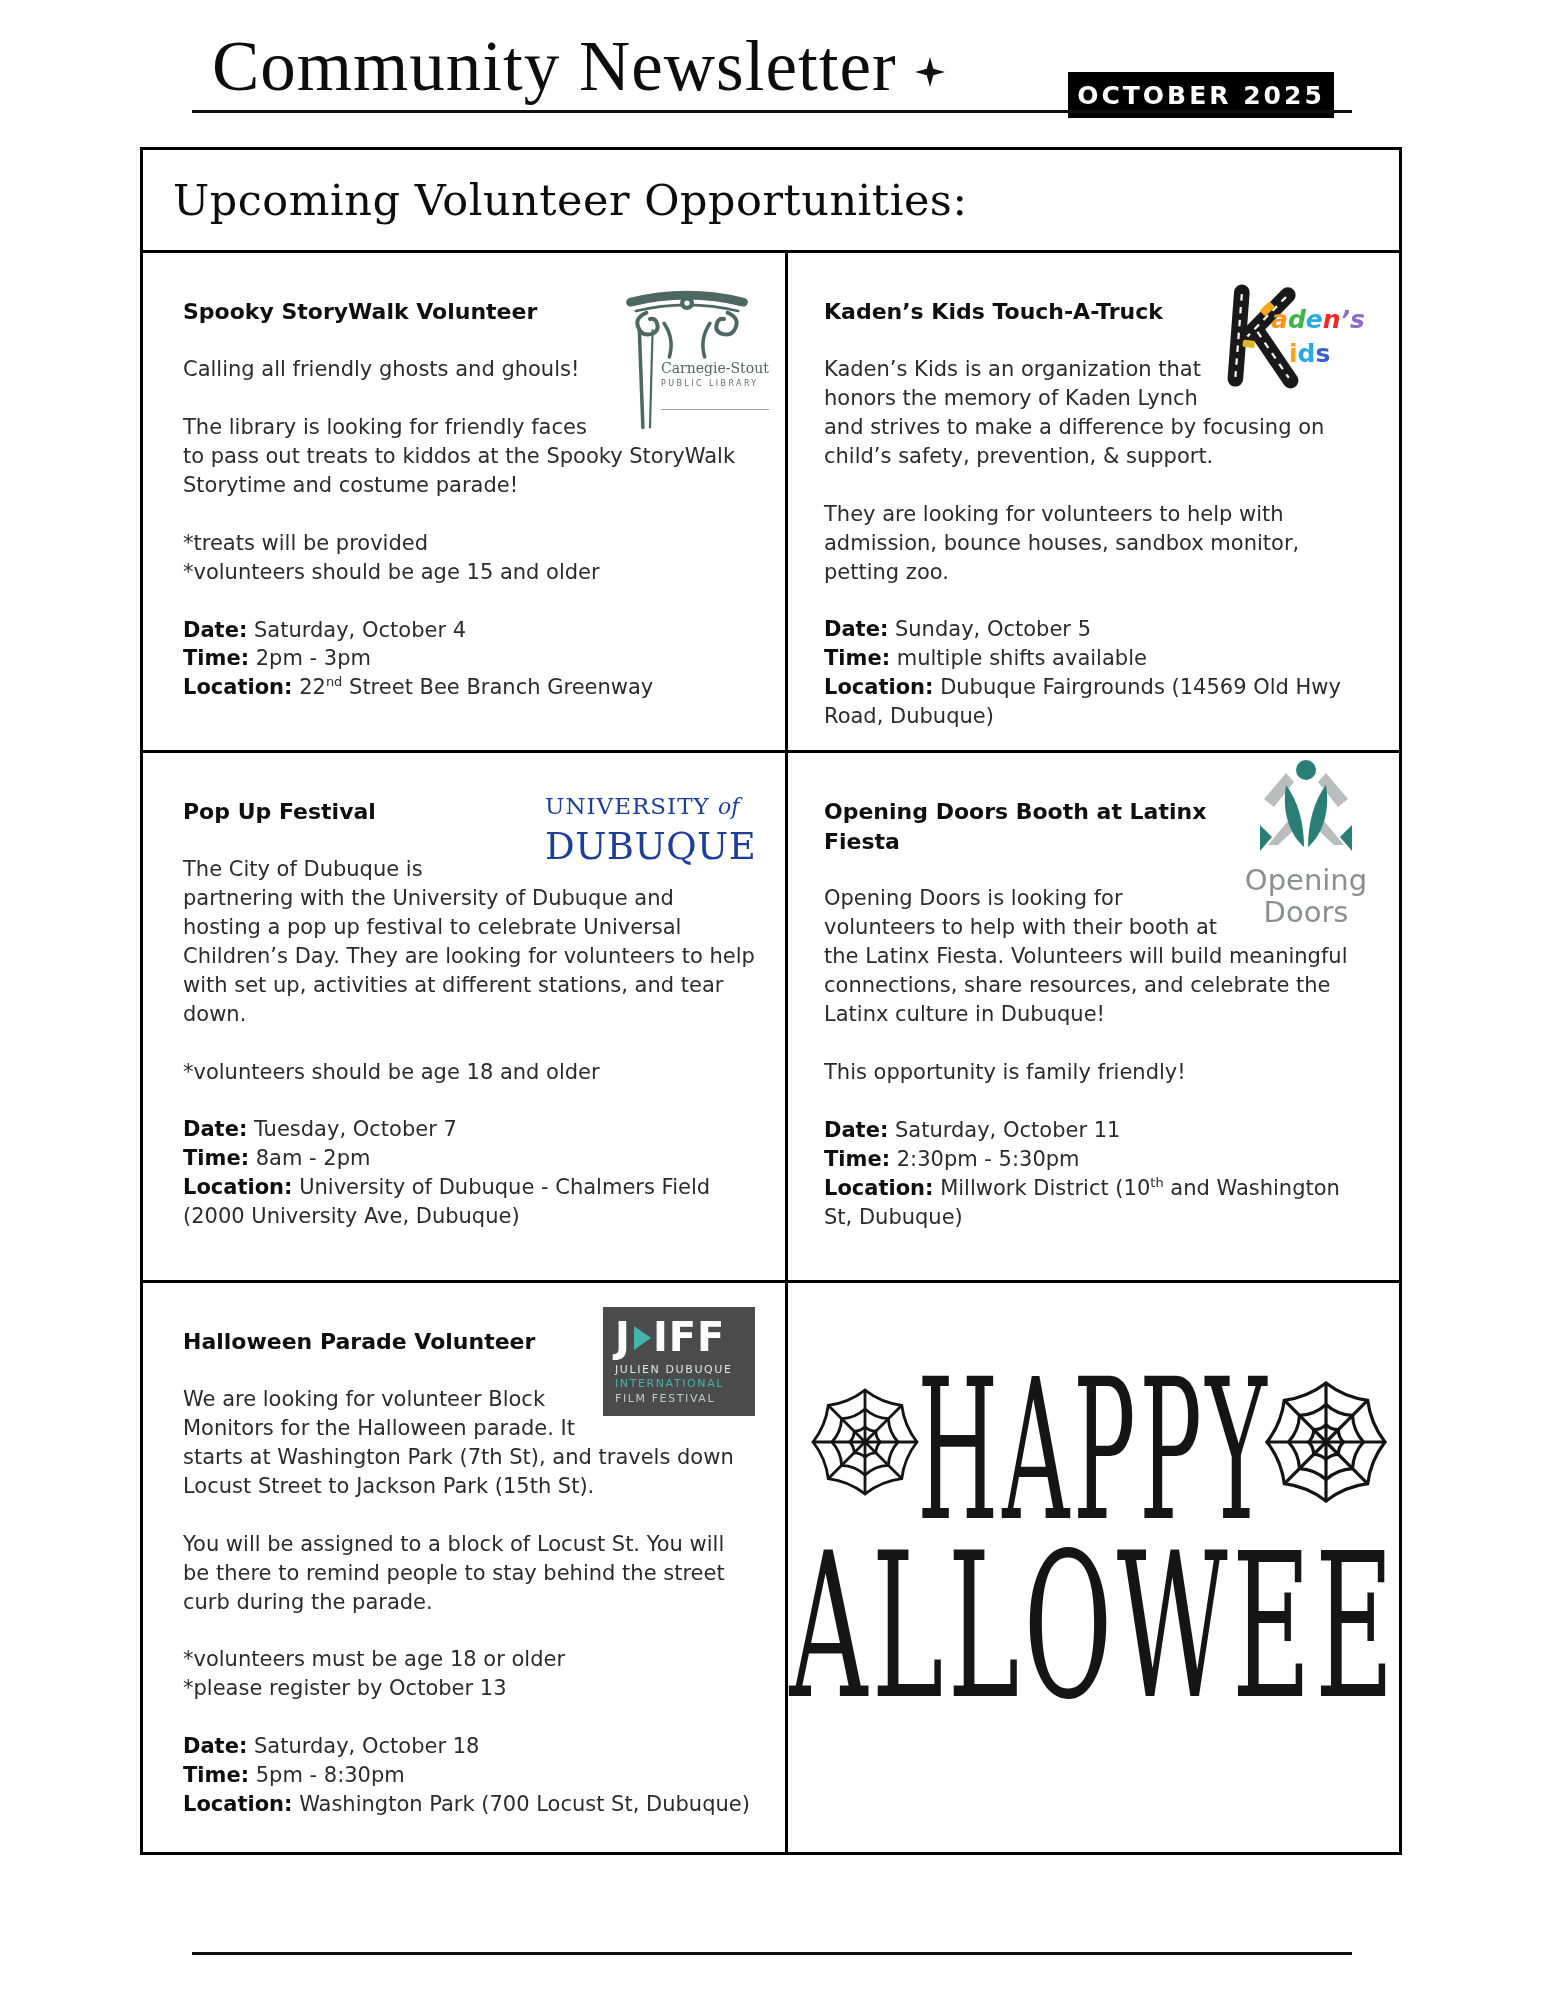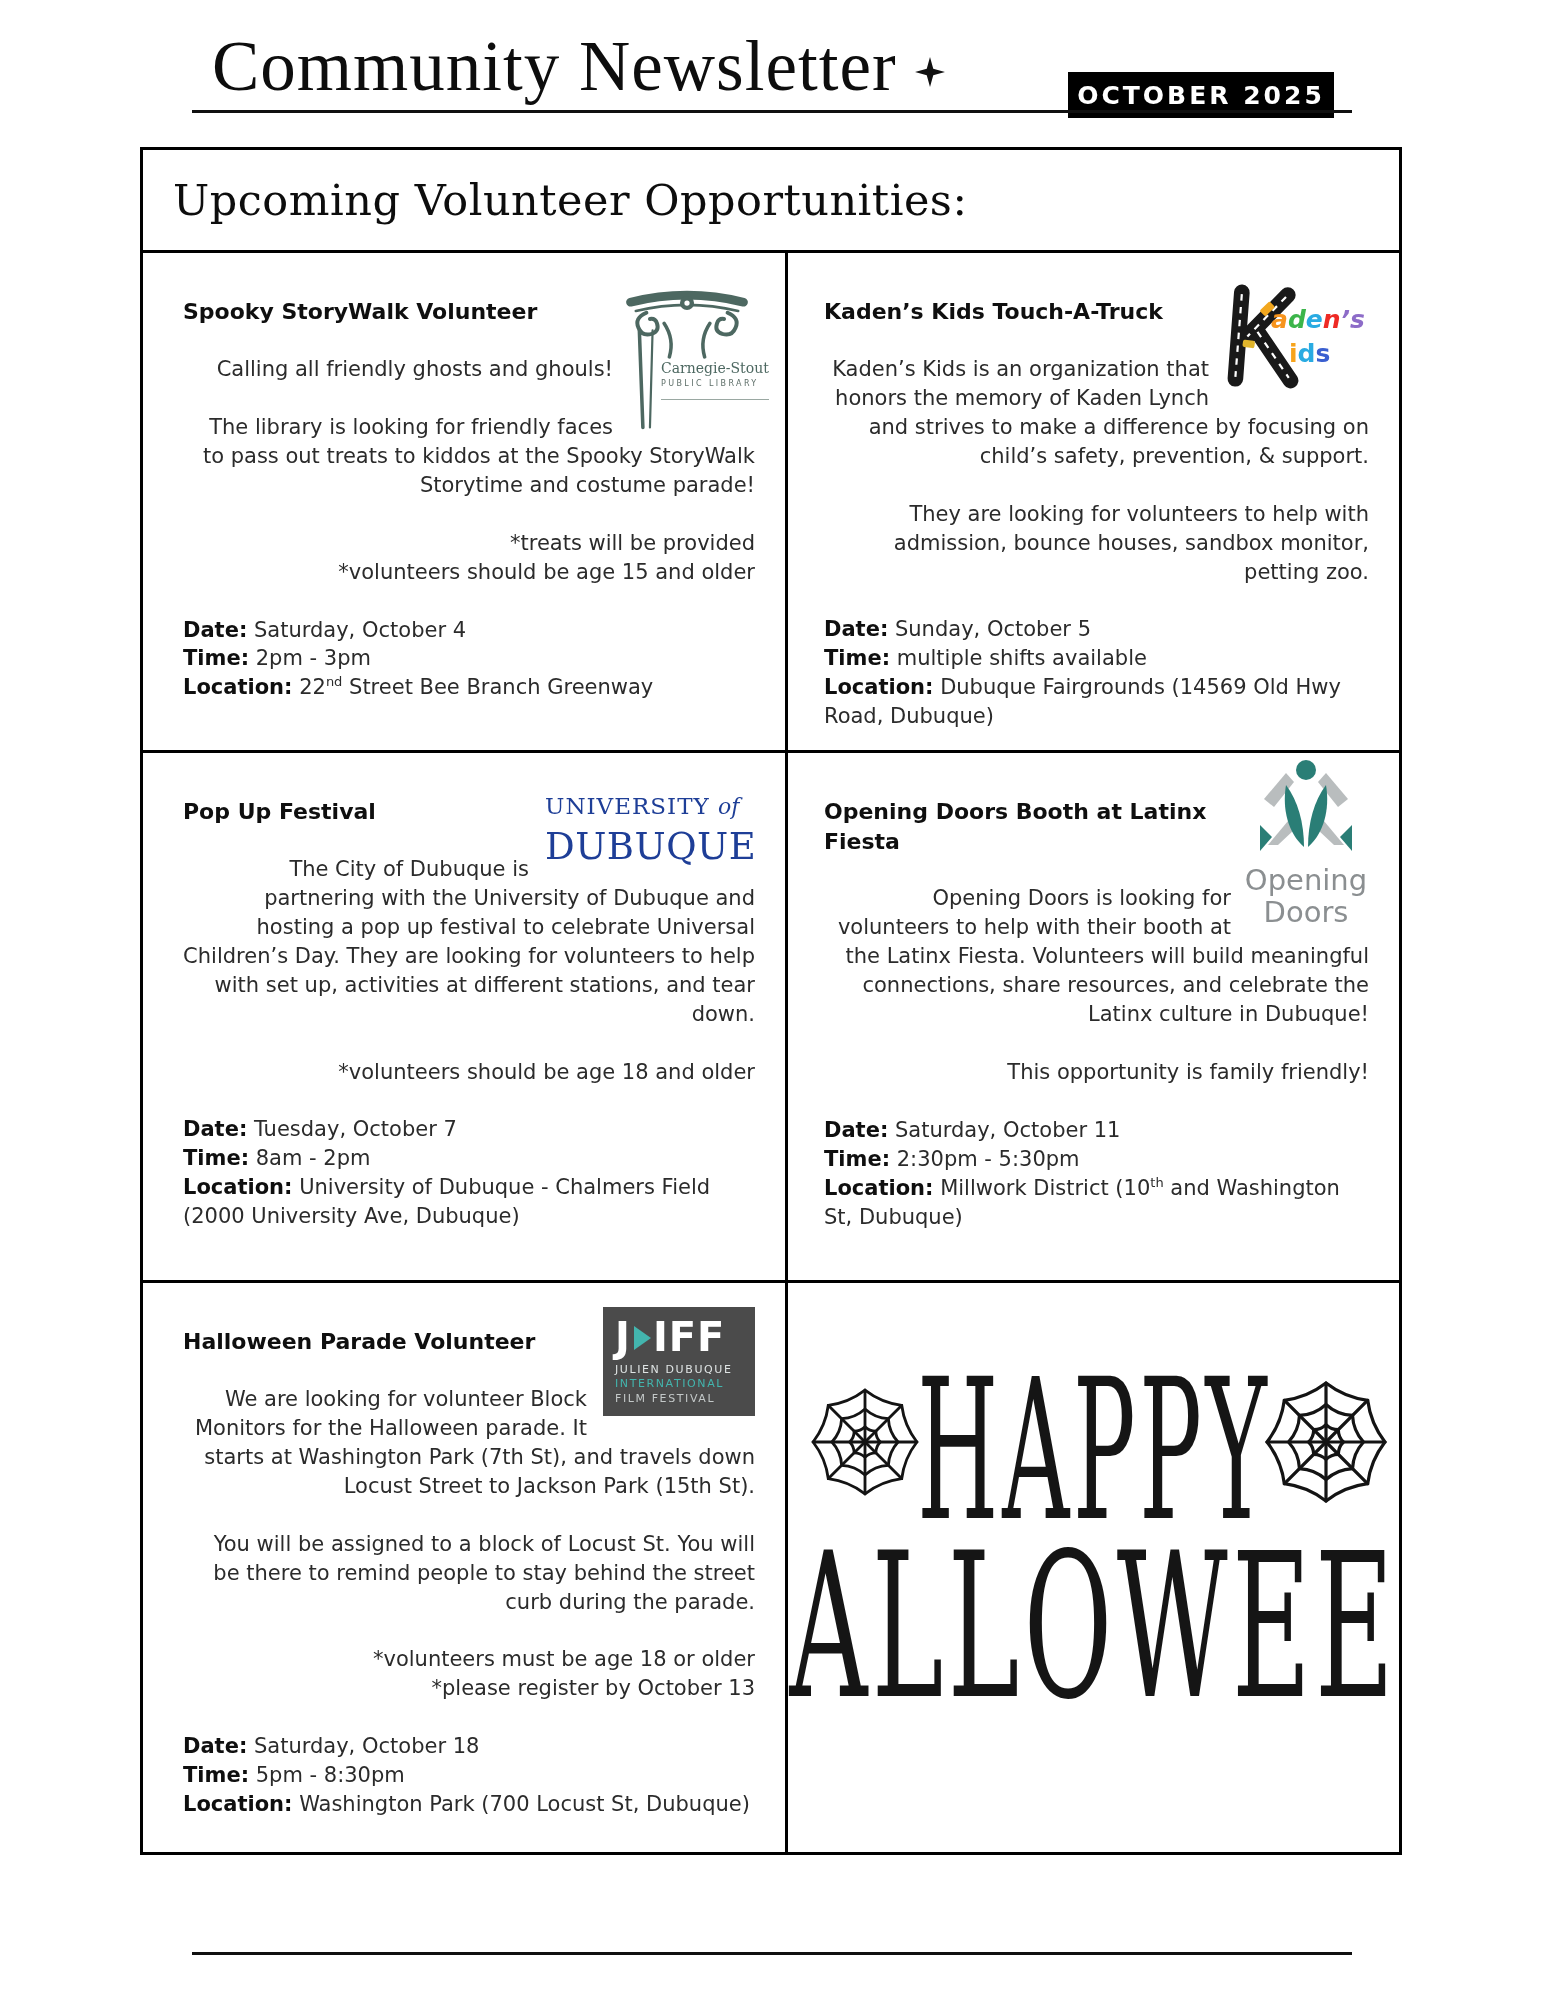--- a/index.html
+++ b/index.html
@@ -18,32 +18,32 @@
   .box{position:absolute;left:140px;top:147px;width:1256px;border:3px solid #000;}
   .box-hdr{height:100px;border-bottom:3px solid #000;display:flex;align-items:center;padding:0 30px;
            font-family:"DejaVu Serif","Liberation Serif",serif;font-size:43px;color:#0d0d0d;letter-spacing:0.5px;}
   .grid{display:grid;grid-template-columns:645px 1fr;grid-template-rows:500px 530px 569px;}
   .cell{box-sizing:border-box;overflow:hidden;font-size:21px;line-height:1.38;padding:44px 30px 24px 40px;}
   .cell.col2{padding:44px 30px 24px 36px;}
   .br{border-right:3px solid #000;}
   .bb{border-bottom:3px solid #000;}
 
   .card-title{font-weight:bold;font-size:22px;color:#0f0f0f;margin:0 0 28px 0;line-height:1.35;}
-  .p{margin:0 0 29px 0;text-align:right;}
+  .p{margin:0 0 29px 0;}
   .meta{margin:0;}
   .meta b{color:#0f0f0f;}
   sup.ord{font-size:13px;}
 
   
   .logo{float:right;}
   .carnegie{width:130px;height:150px;position:relative;margin:-16px 0 6px 12px;}
   .carnegie svg{position:absolute;left:0;top:0;}
   .cs-text{position:absolute;left:36px;top:78px;white-space:nowrap;}
   .cs-name{font-family:"DejaVu Serif","Liberation Serif",serif;font-size:14px;color:#4d6861;}
-  .cs-sub{font-size:8px;letter-spacing:2.4px;color:#5d6e68;border-bottom:1px solid #9aa8a2;padding-bottom:10px;}
+  .cs-sub{font-size:8px;letter-spacing:2.4px;color:#5d6e68;border-bottom:1px solid #9aa8a2;padding-bottom:20px;}
 
   .kadens{width:152px;height:112px;position:relative;margin:-14px 0 6px 8px;}
   .kadens svg{position:absolute;left:0;top:0;}
   .kd-top{position:absolute;left:54px;top:20px;font-size:25px;font-weight:bold;white-space:nowrap;font-style:italic;}
   .kd-bottom{position:absolute;left:72px;top:54px;font-size:25px;font-weight:bold;white-space:nowrap;}
 
   .ud{width:210px;margin:-6px 0 8px 16px;text-align:left;color:#1e3e97;
       font-family:"DejaVu Serif","Liberation Serif",serif;}
   .ud-l1{font-size:23px;letter-spacing:1px;white-space:nowrap;}
   .ud-l1 .of{font-style:italic;font-size:22px;letter-spacing:0;}

